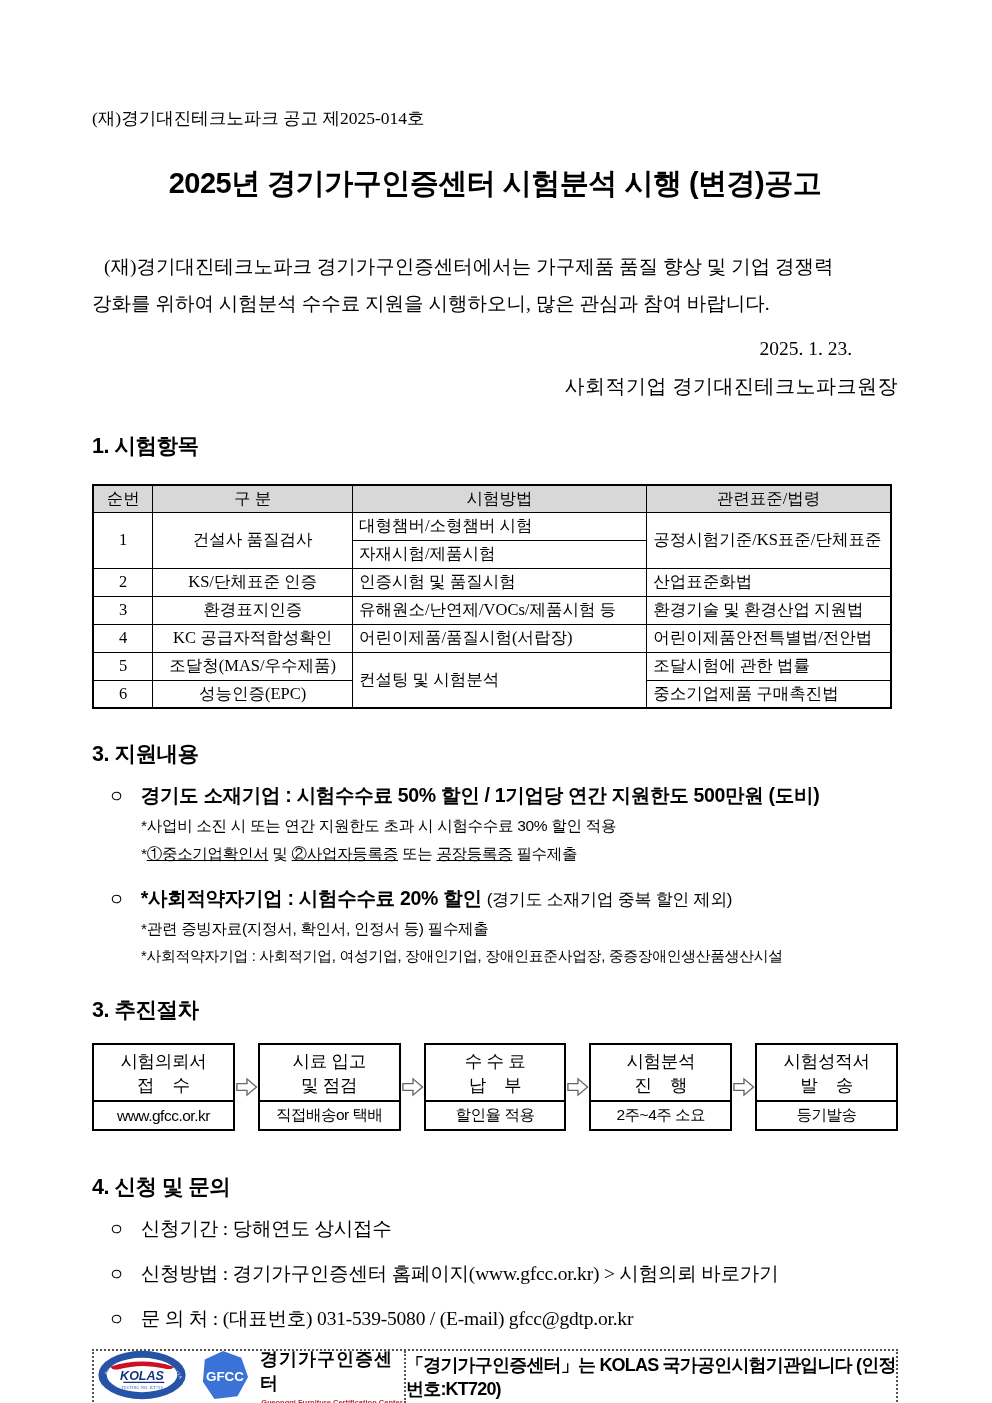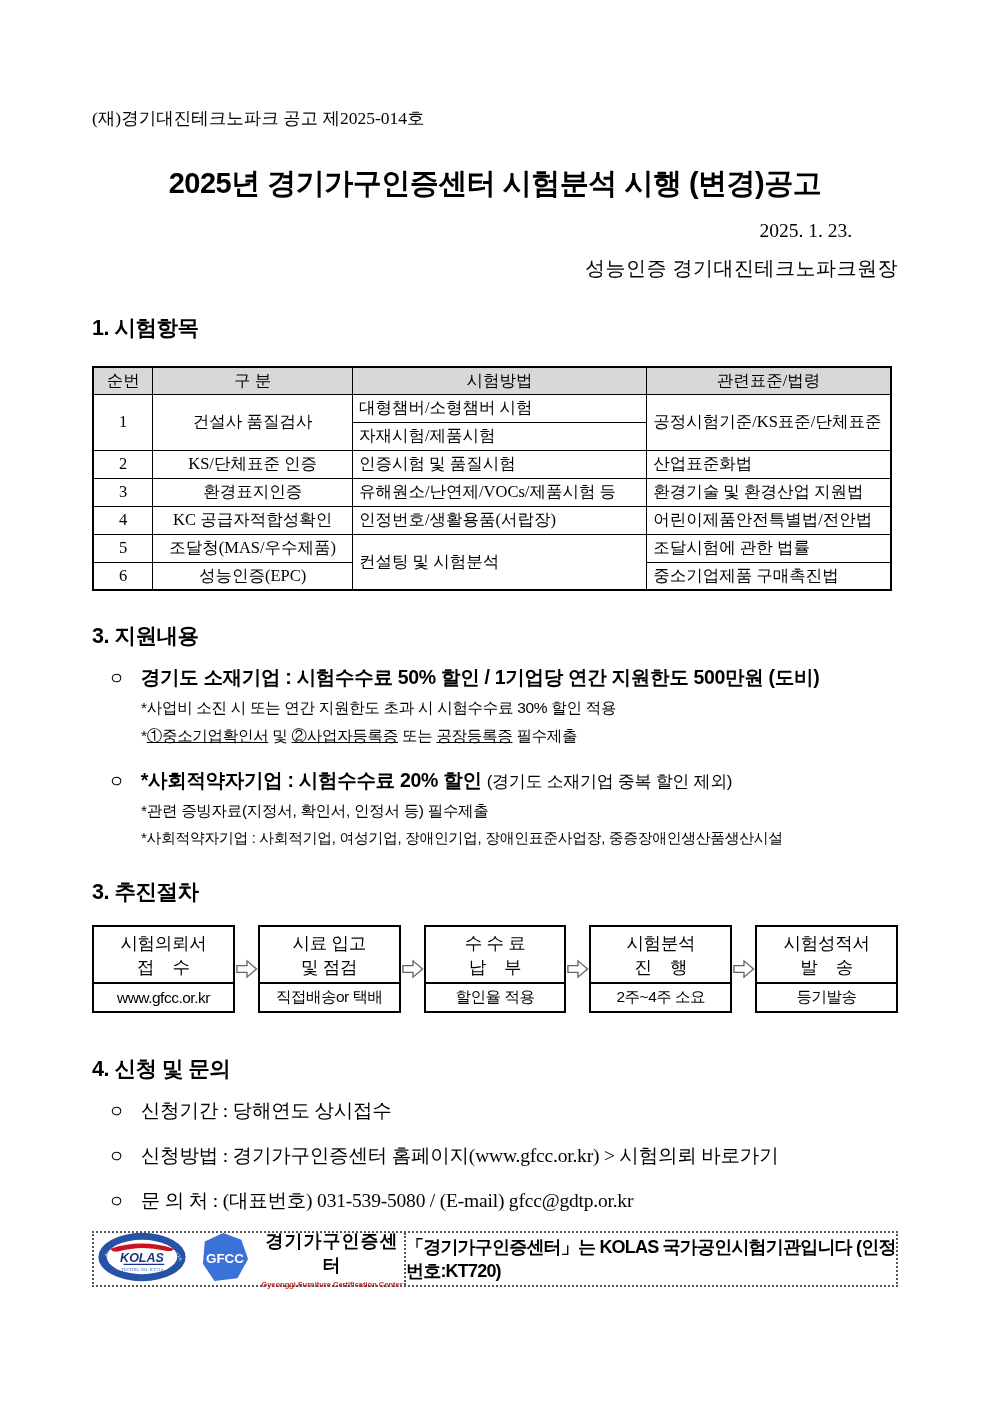--- a/index.html
+++ b/index.html
@@ -81,39 +81,41 @@
 
   .footer-box {
     margin-top: 13px; width: 806px; height: 56px;
     border: 2px dotted #555; display: flex;
   }
   .footer-logos {
     width: 312px; border-right: 2px dotted #555;
     display: flex; align-items: center; justify-content: center; gap: 10px;
   }
   .gfcc-names { display: flex; flex-direction: column; align-items: center; }
-  .gfcc-kr { font-family: "Liberation Sans", sans-serif; font-weight: 800; font-size: 18px; letter-spacing: 1px; text-align: center; }
+  .gfcc-kr { font-family: "Liberation Sans", sans-serif; font-weight: 800; font-size: 18px; letter-spacing: 1px; }
   .gfcc-en { font-family: "Liberation Sans", sans-serif; font-weight: bold; font-size: 7.5px; color: #b03030; margin-top: 3px; }
   .footer-statement {
     flex: 1; display: flex; align-items: center; justify-content: center;
     font-family: "Liberation Sans", sans-serif; font-weight: 800; font-size: 18px; letter-spacing: -0.8px;
   }
 </style>
 </head>
 <body>
 
 <div class="page">
 
   <div class="notice-no">(재)경기대진테크노파크 공고 제2025-014호</div>
 
   <div class="doc-title">2025년 경기가구인증센터 시험분석 시행 (변경)공고</div>
 
+  <p class="intro prewrap">(재)경기대진테크노파크 경기가구인증센터에서는 가구제품 품질 향상 및 기업 경쟁력
+강화를 위하여 시험분석 수수료 지원을 시행하오니, 많은 관심과 참여 바랍니다.</p>
 
   <div class="date-line">2025. 1. 23.</div>
-  <div class="issuer-line">성능인증 경기대진테크노파크원장</div>
+  <div class="issuer-line">사회적기업 경기대진테크노파크원장</div>
 
   <div class="sec-heading sec1">1. 시험항목</div>
 
   <table class="items">
     <colgroup>
       <col style="width:60px">
         <col style="width:200px">
         <col style="width:295px">
         <col style="width:245px">
     </colgroup>
@@ -141,21 +143,21 @@
     </tr>
     <tr>
       <td class="c">3</td>
       <td class="c">환경표지인증</td>
       <td class="l">유해원소/난연제/VOCs/제품시험 등</td>
       <td class="l">환경기술 및 환경산업 지원법</td>
     </tr>
     <tr>
       <td class="c">4</td>
       <td class="c">KC 공급자적합성확인</td>
-      <td class="l">인정번호/생활용품(서랍장)</td>
+      <td class="l">어린이제품/품질시험(서랍장)</td>
       <td class="l">어린이제품안전특별법/전안법</td>
     </tr>
     <tr>
       <td class="c">5</td>
       <td class="c">조달청(MAS/우수제품)</td>
       <td class="l" rowspan="2">컨설팅 및 시험분석</td>
       <td class="l">조달시험에 관한 법률</td>
     </tr>
     <tr>
       <td class="c">6</td>

